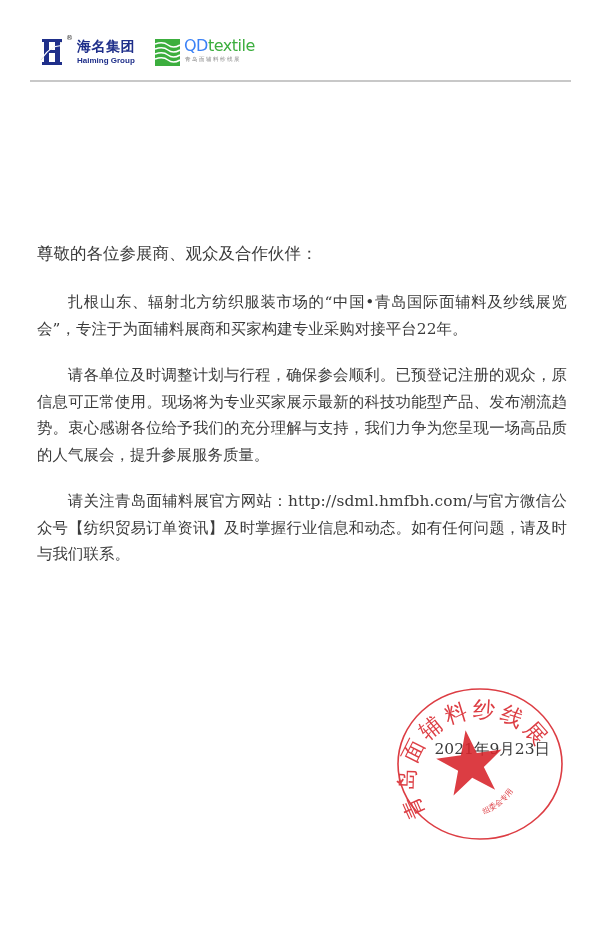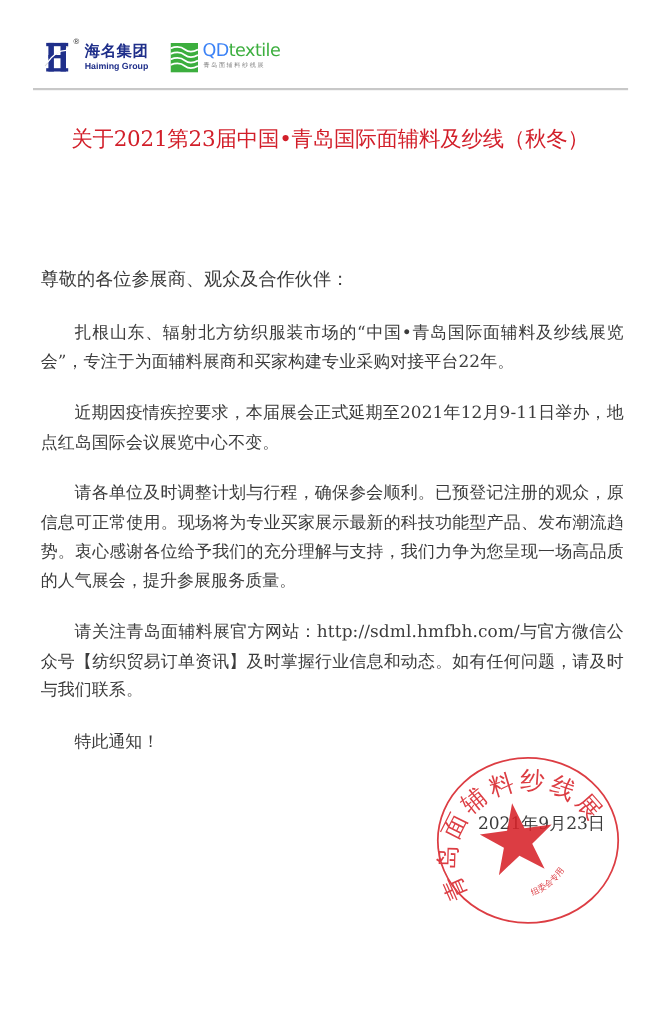--- a/index.html
+++ b/index.html
@@ -171,30 +171,27 @@
       <path d="M0 20 Q8 17 13 21 T25 21" stroke="#ffffff" stroke-width="1.6" fill="none"></path>
     </svg>
     <span class="qd-text"><span class="qd-part">QD</span><span class="tex-part">textile</span></span>
     <span class="qd-sub">青岛面辅料纱线展</span>
   </div>
 
   <div class="divider"></div>
 </div>
 
 <div class="title">
-  <div>关于2021第23届中国•青岛国际面辅料及纱线（秋冬）</div>
 </div>
 
 <div class="content">
   <p class="greeting">尊敬的各位参展商、观众及合作伙伴：</p>
   <p class="para">扎根山东、辐射北方纺织服装市场的“中国•青岛国际面辅料及纱线展览会”，专注于为面辅料展商和买家构建专业采购对接平台22年。</p>
-  <p class="para">近期因疫情疾控要求，本届展会正式延期至2021年12月9-11日举办，地点红岛国际会议展览中心不变。</p>
   <p class="para">请各单位及时调整计划与行程，确保参会顺利。已预登记注册的观众，原信息可正常使用。现场将为专业买家展示最新的科技功能型产品、发布潮流趋势。衷心感谢各位给予我们的充分理解与支持，我们力争为您呈现一场高品质的人气展会，提升参展服务质量。</p>
   <p class="para">请关注青岛面辅料展官方网站：http://sdml.hmfbh.com/与官方微信公众号【纺织贸易订单资讯】及时掌握行业信息和动态。如有任何问题，请及时与我们联系。</p>
-  <p class="closing">特此通知！</p>
 </div>
 
 <div class="signature">
   <div>2021年9月23日</div>
 </div>
 
 <svg class="stamp" viewBox="0 0 168 160">
   <defs>
     <path id="stamp-arc" d="M 30 128 A 66 62 0 1 1 150 100"></path>
     <path id="stamp-inner-arc" d="M 88 128 Q 112 118 122 96"></path>

